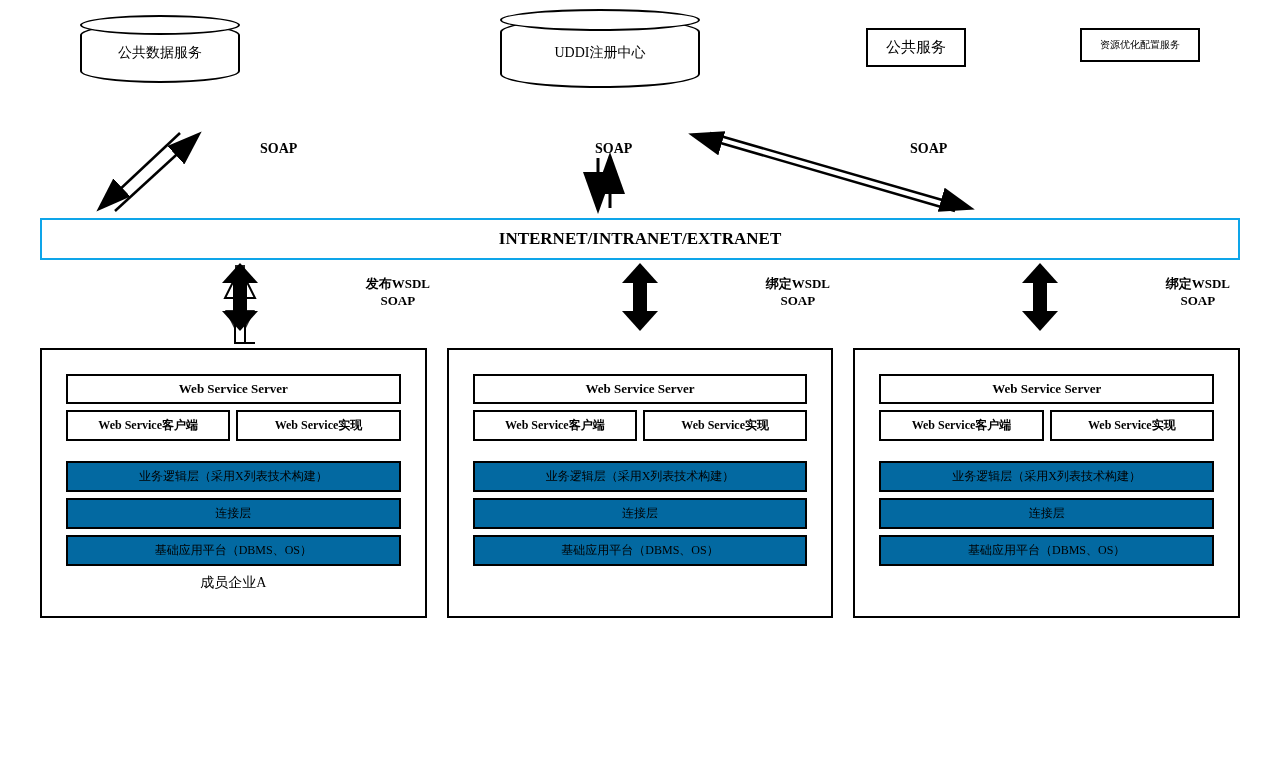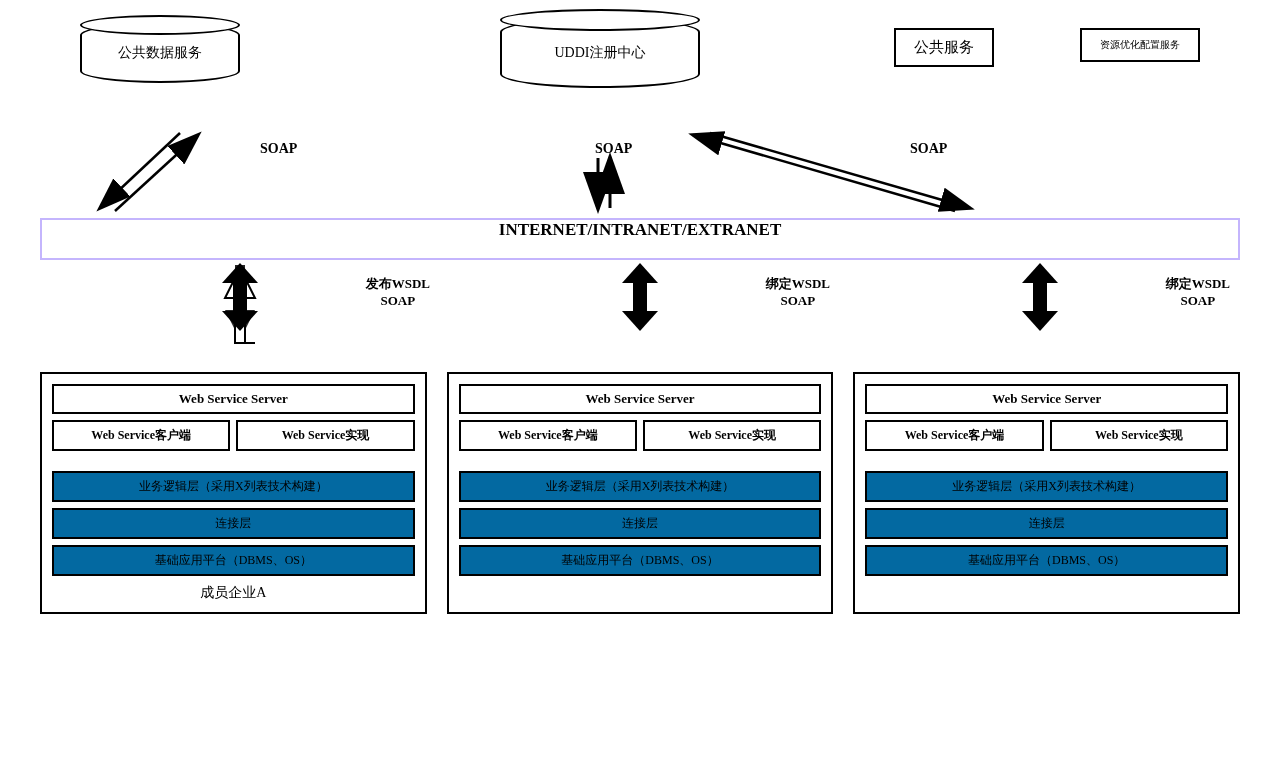--- a/index.html
+++ b/index.html
@@ -25,35 +25,35 @@
       padding: 8px 18px;
       font-size: 15px;
       background: #fff;
       text-align: center;
       min-width: 100px;
     }
 
     
     .internet-bar {
       margin: 0 20px;
-      border: 2px solid #c4b5fd;
+      border: 2px solid #0ea5e9;
       height: 42px;
       display: flex;
-      align-items: flex-start;
+      align-items: center;
       justify-content: center;
       font-size: 16px;
       font-weight: bold;
       background: #fff;
       position: relative;
     }
 
     
     .member-box {
       border: 2px solid #000;
-      padding: 10px;
+      padding: 24px;
       flex: 1;
       margin: 0 5px;
       background: #fff;
     }
 
     .member-box:first-child { margin-left: 0; }
     .member-box:last-child { margin-right: 0; }
 
     .inner-box {
       border: 2px solid #000;
@@ -106,21 +106,21 @@
       </div>
     </div>
 
     <div style="position:absolute; left:450px; top:0px; width:200px;">
       <div style="width:200px; height:70px; border:2px solid #000; border-radius:50% / 14px; display:flex; align-items:center; justify-content:center; position:relative; background:#fff;">
         <div style="position:absolute; top:-11px; left:-2px; right:-2px; height:22px; background:#fff; border:2px solid #000; border-radius:50%;"></div>
         <span style="font-size:14px; z-index:2; position:relative;">UDDI注册中心</span>
       </div>
     </div>
 
-    <div style="position:absolute; right:236px; top:10px;">
+    <div style="position:absolute; right:264px; top:10px;">
       <div class="service-box">
         <span>公共服务</span>
       </div>
     </div>
 
     <div style="position:absolute; right:30px; top:10px;">
       <div class="service-box" style="font-size:10px;">
         <span>资源优化配置服务</span>
       </div>
     </div>
@@ -159,21 +159,21 @@
 
       <line x1="660" y1="10" x2="920" y2="85" stroke="#000" stroke-width="2.5" marker-end="url(#ah2)"></line>
       <line x1="905" y1="88" x2="643" y2="12" stroke="#000" stroke-width="2.5" marker-end="url(#ah2)"></line>
     </svg>
   </div>
 
   <div class="internet-bar" style="margin: 0 20px;">
     <span style="font-size:17px; font-weight:bold;">INTERNET/INTRANET/EXTRANET</span>
   </div>
 
-  <div style="display:flex; height:112px; margin: 0 20px; position:relative;">
+  <div style="display:flex; height:88px; margin: 0 20px; position:relative;">
 
     <div style="flex:1; display:flex; flex-direction:column; align-items:center; justify-content:center; position:relative;">
       <svg width="80" height="88" style="position:absolute; top:0; left:50%; transform:translateX(-50%);">
         <defs>
           <marker id="bah" markerWidth="16" markerHeight="12" refX="14" refY="6" orient="auto">
             <polygon points="0 0, 16 6, 0 12" fill="#000"></polygon>
           </marker>
           <marker id="bahr" markerWidth="16" markerHeight="12" refX="2" refY="6" orient="auto-start-reverse">
             <polygon points="0 0, 16 6, 0 12" fill="#000"></polygon>
           </marker>

